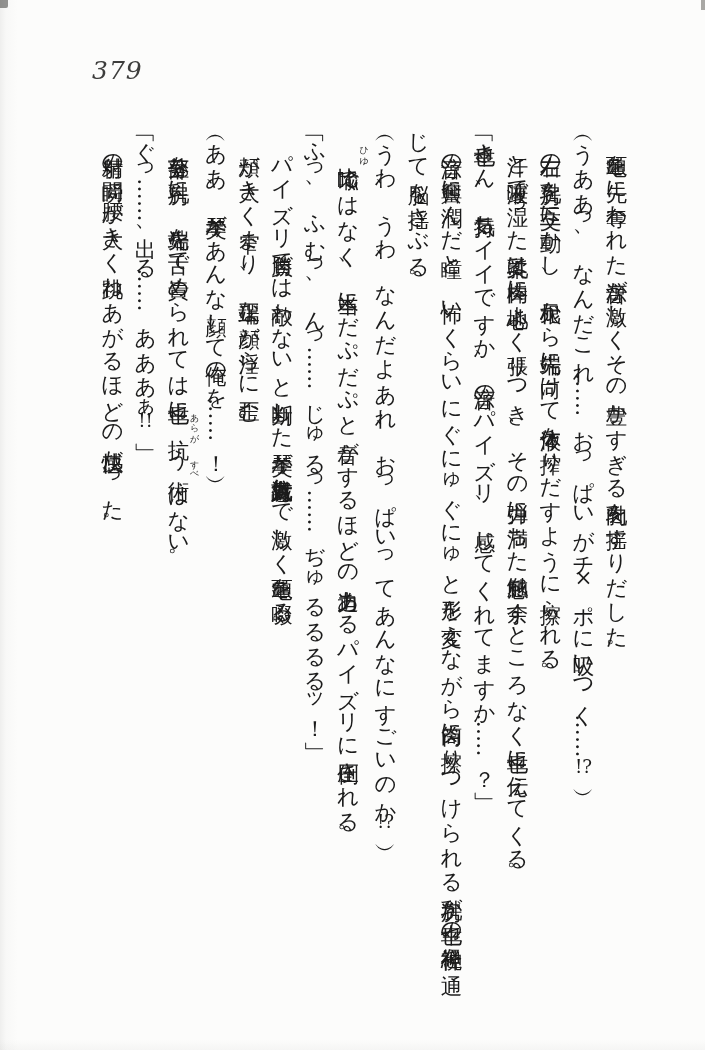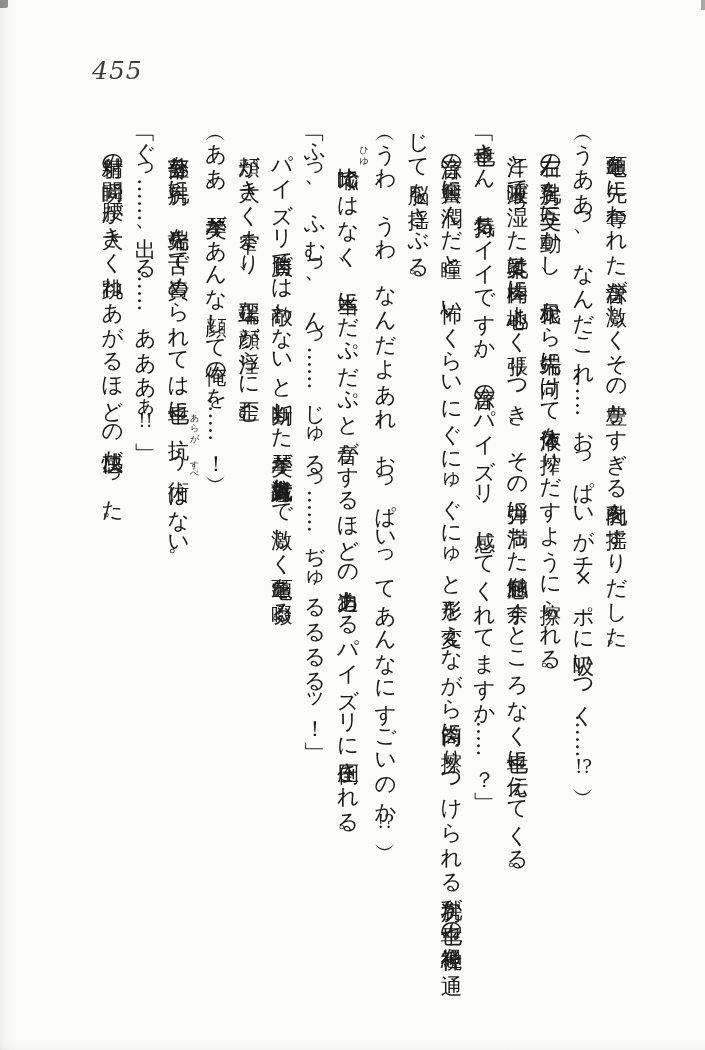--- a/index.html
+++ b/index.html
@@ -77,21 +77,21 @@
     color: #2a2a2a;
   }
 </style>
 </head>
 <body>
 
 <div class="paper"></div>
 <div class="corner-speck"></div>
 <div class="edge-tick"></div>
 
-<div class="page-number">455</div>
+<div class="page-number">379</div>
 
 <div class="page-text">
     <p class="para"><span>亀頭を先に奪われた涼音が激しくその豊かすぎる乳肉を揺すりだした。</span></p>
     <p class="para indent-half"><span>（うああっ、なんだこれ……おっぱいがチ×ポに吸いつく……</span><span class="tcy">!?</span><span>）</span></p>
     <p class="para"><span>左右の乳房を交互に動かし、根元から先端に向けて体液を搾りだすように擦られる。</span></p>
     <p class="para"><span>汗と唾液で湿った柔乳は肉棒に心地よく張りつき、その弾力に満ちた感触を余すところなく幸也に伝えてくる。</span></p>
     <p class="para indent-half"><span>「幸也さん、気持ちイイですか、涼音のパイズリ、感じてくれてますか……？」</span></p>
     <p class="para"><span>涼音の興奮に潤んだ瞳と、怖いくらいにぐにゅぐにゅと形を変えながら肉筒に擦りつけられる乳房が幸也の視神経を通じて脳を揺さぶる。</span></p>
     <p class="para indent-half"><span>（うわ、うわ、なんだよあれ、おっぱいってあんなにすごいのか</span><span class="tcy">!?</span><span>）</span></p>
     <p class="para"><ruby><span>比喩</span><rt>ひゆ</rt></ruby><span>ではなく、本当にだぷだぷと音がするほどの迫力あるパイズリに圧倒される。</span></p>

